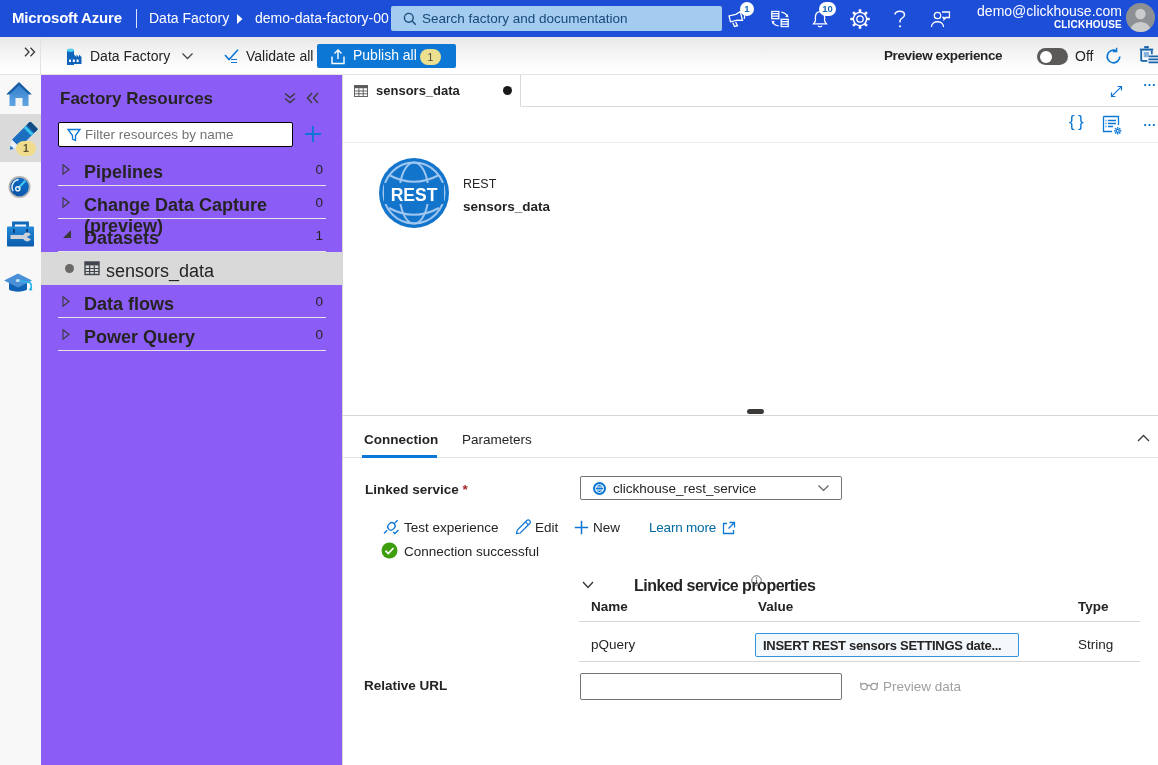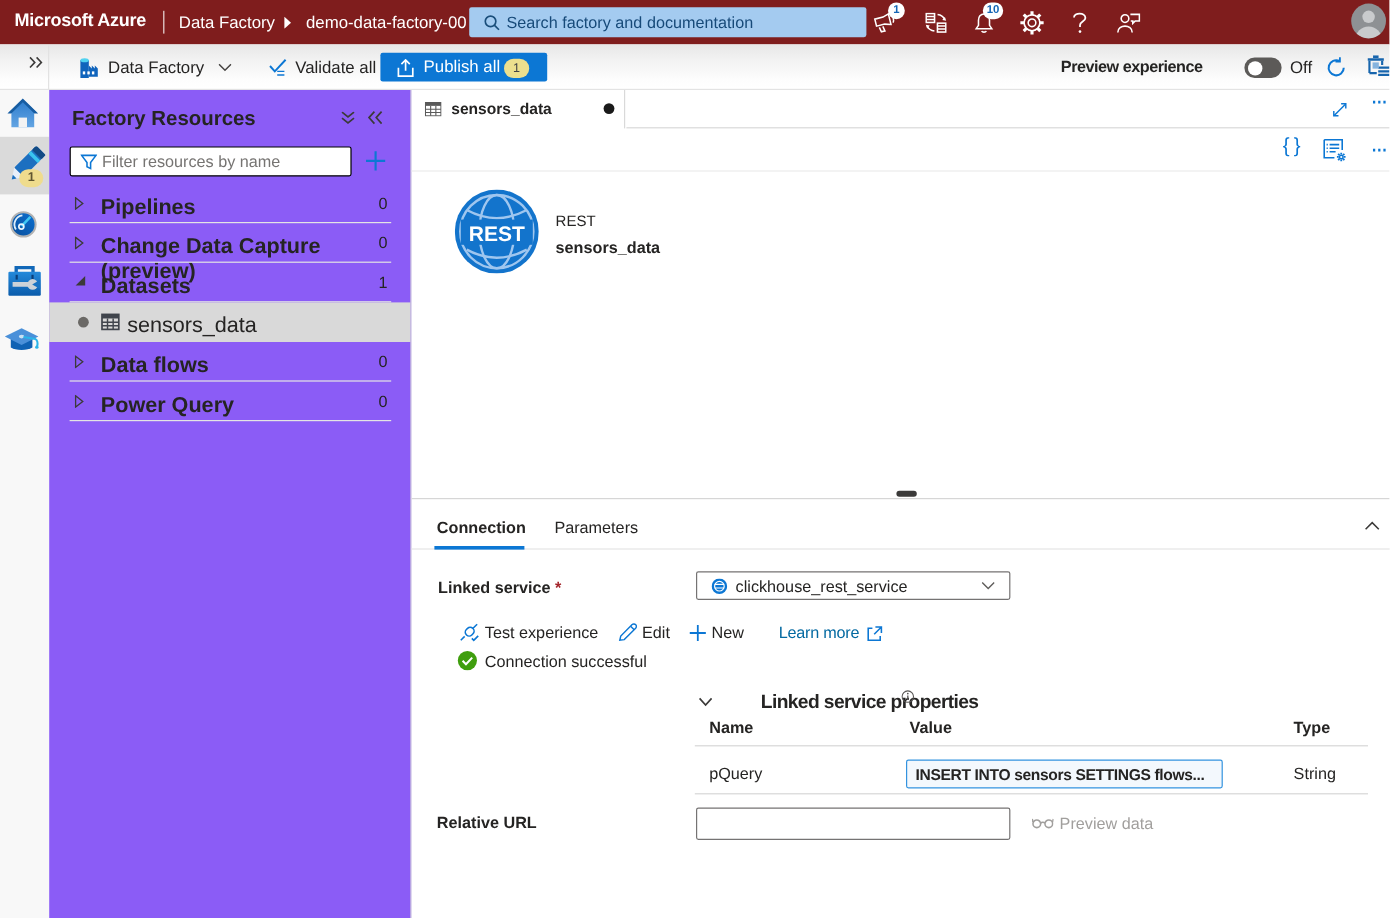--- a/index.html
+++ b/index.html
@@ -1,21 +1,21 @@
 <!DOCTYPE html>
 <html><head>
 <meta charset="utf-8">
 <style>
   * { margin:0; padding:0; box-sizing:border-box; }
   html,body { width:1158px; height:765px; overflow:hidden; }
   body { font-family:"Liberation Sans", sans-serif; font-size:13px; color:#252423; background:#fff; }
   #app { position:relative; width:1158px; height:765px; overflow:hidden; }
 
   
-  #topbar { position:absolute; left:0; top:0; width:1158px; height:37px; background:#7f1d1d; color:#fff; }
+  #topbar { position:absolute; left:0; top:0; width:1158px; height:37px; background:#1d4ed8; color:#fff; }
   #topbar .brand { position:absolute; left:12px; top:9px; font-size:15px; font-weight:bold; letter-spacing:-0.2px; }
   #topbar .vsep { position:absolute; left:136px; top:9px; width:1px; height:19px; background:rgba(255,255,255,0.85); }
   #topbar .crumb1 { position:absolute; left:149px; top:10px; font-size:14px; }
   #topbar .crumb2 { position:absolute; left:255px; top:10px; font-size:14px; }
   #topbar .carr { position:absolute; left:236px; top:13px; }
   #searchbox { position:absolute; left:391px; top:6px; width:331px; height:25px; background:#a4cbf0; border-radius:2px; }
   #searchbox .ph { position:absolute; left:31px; top:5px; font-size:13.5px; color:#174a79; }
   .topicon { position:absolute; top:0; width:40px; height:37px; }
   .topicon svg { position:absolute; left:50%; top:50%; transform:translate(-50%,-50%); }
   .badge { position:absolute; background:#fff; color:#1566b6; border-radius:50%; width:14px; height:14px; font-size:9.5px; font-weight:bold; text-align:center; line-height:14px; }
@@ -152,20 +152,24 @@
 
     <div class="topicon" style="left:920px;">
       <svg width="21" height="19" viewBox="0 0 21 19">
           <g fill="none" stroke="#fff" stroke-width="1.3">
             <circle cx="8" cy="6" r="3.2"></circle>
             <path d="M2,17.5 C2,10.5 14,10.5 14,17.5"></path>
             <path d="M12.5,2.5 L20,2.5 L20,8 L16.5,8 L14.5,10 L14.5,8 L12.8,8"></path>
           </g>
         </svg>
     </div>
+    <div id="acct">
+      <div class="em">demo@clickhouse.com</div>
+      <div class="co">CLICKHOUSE</div>
+    </div>
     <div id="avatar">
       <svg width="29" height="29" viewBox="0 0 29 29">
           <circle cx="14.5" cy="30" r="11" fill="#c9cbcd"></circle>
           <circle cx="14.5" cy="11" r="5.2" fill="#c9cbcd"></circle>
         </svg>
     </div>
   </div>
 
   <div id="toolbar2">
     <svg style="position:absolute;left:24px;top:10px" width="12" height="10" viewBox="0 0 12 10">
@@ -490,21 +494,21 @@
         <path d="M6,5 L6,9" stroke="#5a5856" stroke-width="1.2"></path>
         <circle cx="6" cy="3.2" r="0.8" fill="#5a5856"></circle>
       </svg>
 
     <div style="position:absolute;left:248px;top:183px;font-size:13.5px;font-weight:bold;">Name</div>
     <div style="position:absolute;left:415px;top:183px;font-size:13.5px;font-weight:bold;">Value</div>
     <div style="position:absolute;left:735px;top:183px;font-size:13.5px;font-weight:bold;">Type</div>
     <div style="position:absolute;left:236px;top:205px;width:561px;height:1px;background:#d6d6d6;"></div>
     <div style="position:absolute;left:248px;top:221px;font-size:13.5px;">pQuery</div>
     <div style="position:absolute;left:412px;top:217px;width:264px;height:24px;border:1px solid #3393df;border-radius:2px;background:#f3f8fd;">
-      <div style="position:absolute;left:7px;top:4px;font-size:13px;font-weight:bold;letter-spacing:-0.3px;white-space:nowrap;overflow:hidden;">INSERT INTO sensors SETTINGS flows...</div>
+      <div style="position:absolute;left:7px;top:4px;font-size:13px;font-weight:bold;letter-spacing:-0.3px;white-space:nowrap;overflow:hidden;">INSERT REST sensors SETTINGS date...</div>
     </div>
     <div style="position:absolute;left:735px;top:221px;font-size:13.5px;">String</div>
     <div style="position:absolute;left:236px;top:245px;width:561px;height:1px;background:#d6d6d6;"></div>
 
     <div class="flabel" style="left:21px;top:262px;">Relative URL</div>
     <div class="finput" style="left:237px;top:257px;width:262px;height:27px;"></div>
     <svg style="position:absolute;left:517px;top:264px" width="18" height="11" viewBox="0 0 18 11">
         <g fill="none" stroke="#a19f9d" stroke-width="1.3">
           <circle cx="4" cy="6.5" r="3.2"></circle>
           <circle cx="14" cy="6.5" r="3.2"></circle>

